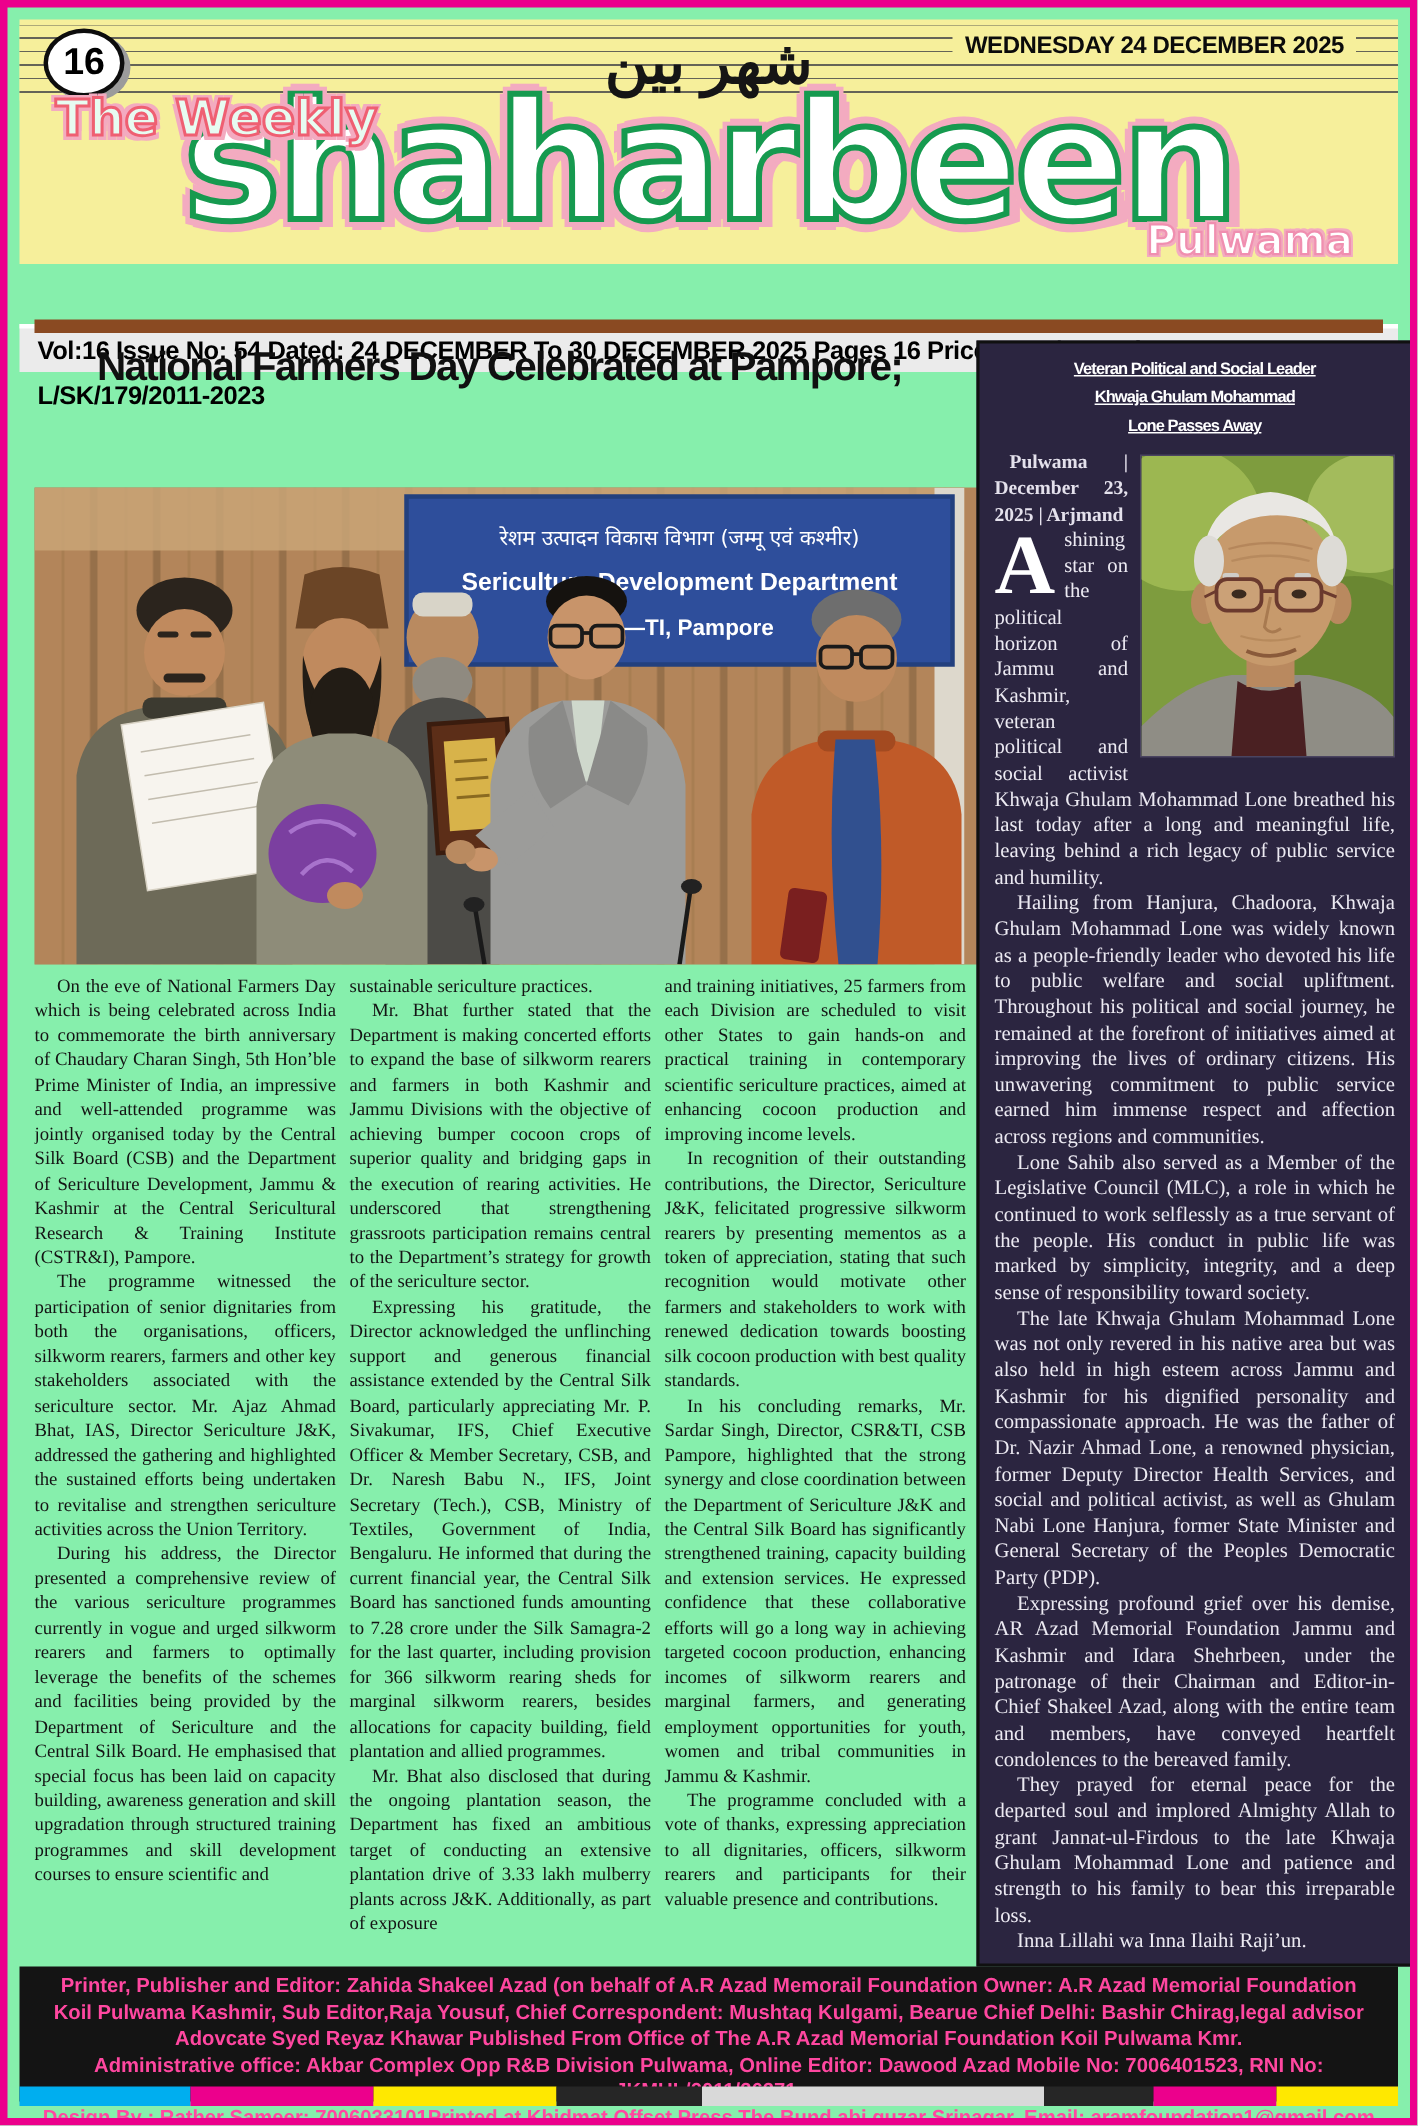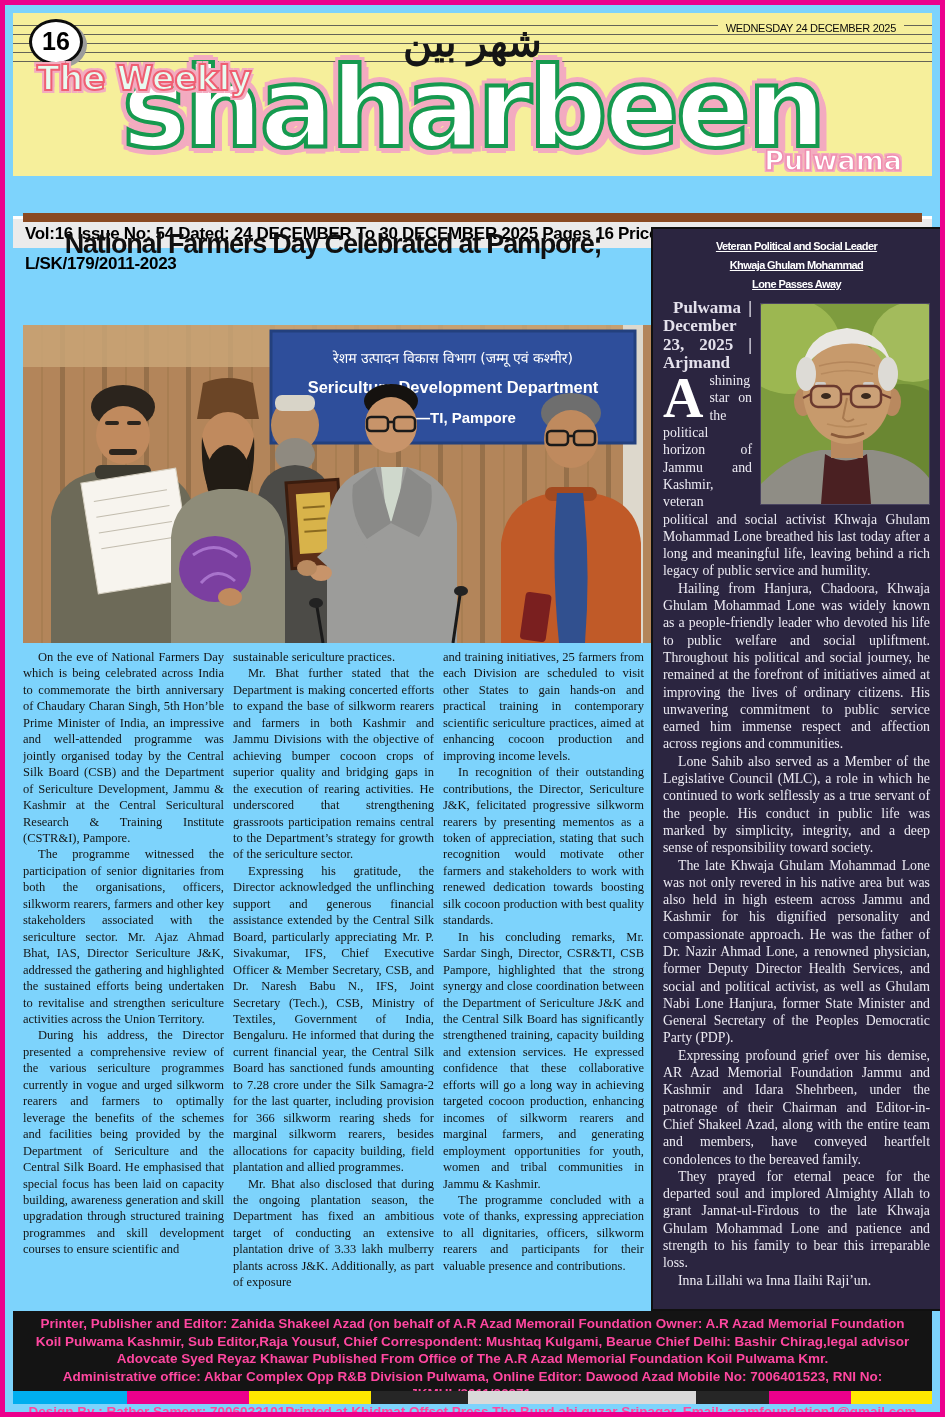--- a/index.html
+++ b/index.html
@@ -1,29 +1,29 @@
 <!DOCTYPE html>
 <html><head>
 <meta charset="utf-8">
 <style>
   html,body{margin:0;padding:0;background:#f2f2f2;}
-  .page{position:relative;width:945px;height:1417px;margin:0 auto;background:#7dd3fc;
+  .page{position:relative;width:945px;height:1417px;margin:0 auto;background:#86efac;
         border:5px solid #ec008c;box-sizing:border-box;overflow:hidden;
         font-family:"Liberation Sans",sans-serif;}
   
   .masthead{position:absolute;left:8px;right:8px;top:8px;height:163px;background:#f6ef9b;}
   .pinstripes{position:absolute;left:0;right:0;top:4px;height:50px;
         background:repeating-linear-gradient(#f6ef9b 0 8px,#4b4b4b 8px 9px);opacity:.85;}
   .page-number{position:absolute;top:6px;left:16px;width:48px;height:40px;background:#fff;
         border:3px solid #0d0d0d;border-radius:50%;text-align:center;
         font-weight:bold;font-size:25px;line-height:38px;color:#000;box-shadow:4px 3px 0 #9b9b9b;z-index:3;}
   .logo-script{position:absolute;top:0;left:0;right:0;text-align:center;z-index:2;
         font-family:Liberation Sans, sans-serif;font-weight:bold;font-size:40px;line-height:58px;color:#151515;}
   .date-line{position:absolute;top:9px;right:28px;background:#f6ef9b;padding:0 8px;
-        font-weight:normal;font-size:11px;color:#0b0b0b;letter-spacing:-0.3px;z-index:3;}
+        font-weight:bold;font-size:16px;color:#0b0b0b;letter-spacing:-0.3px;z-index:3;}
   .tagline{position:absolute;top:46px;left:24px;z-index:4;
         font-family:"DejaVu Sans",sans-serif;font-weight:bold;font-size:33px;color:#e7fbf1;
         -webkit-text-stroke:2px #ef5f72;
         text-shadow:3px 3px 0 #f3abc0,-3px 3px 0 #f3abc0,3px -3px 0 #f3abc0,-3px -3px 0 #f3abc0;}
   .big-title{position:absolute;top:38px;left:0;right:0;text-align:center;z-index:3;
         font-family:"DejaVu Sans",sans-serif;font-weight:bold;font-size:110px;line-height:115px;
         letter-spacing:-3px;color:#ffffff;-webkit-text-stroke:4px #169a4f;
         text-shadow:-7px 0 0 #f3abc0,7px 0 0 #f3abc0,0 -7px 0 #f3abc0,0 7px 0 #f3abc0,
                     -5px -5px 0 #f3abc0,5px 5px 0 #f3abc0,-5px 5px 0 #f3abc0,5px -5px 0 #f3abc0,9px 5px 0 #f3abc0;}
   .city{position:absolute;bottom:0px;right:30px;z-index:4;
@@ -45,21 +45,21 @@
   .col p{margin:0;text-indent:15px;}
   .col p.noindent{text-indent:0;}
   
   .panel{position:absolute;top:222px;left:646px;width:291px;height:1084px;background:#2b2540;
         border:2px solid #101010;box-sizing:border-box;padding:8px 10px 6px 10px;color:#efedf5;overflow:hidden;}
   .panel-headline{ text-align:center;font-weight:bold;font-size:11px;line-height:19px;
         letter-spacing:-0.6px;color:#ffffff;text-decoration:underline;}
   .panel-body{margin-top:5px;font-family:"Liberation Serif",serif;font-size:13.8px;line-height:17.3px;
         text-align:justify;color:#eceaf2;}
   .portrait{float:right;width:168px;height:200px;margin:4px 0 4px 8px;border:1px solid #4a4460;}
-  .byline{font-family:"Liberation Serif",serif;font-weight:bold;font-size:17px;line-height:17px;
+  .byline{font-family:"Liberation Serif",serif;font-weight:bold;font-size:13px;line-height:17px;
         color:#e4e1ec;padding-left:10px;}
   .panel-body p{margin:0;text-indent:15px;}
   .panel-body p.lead{text-indent:0;}
   .dropcap{float:left;font-family:"Liberation Serif",serif;font-weight:bold;font-size:56px;
         line-height:44px;padding:4px 6px 0 0;color:#ffffff;}
   
   .footer{position:absolute;left:8px;right:8px;top:1306px;height:90px;background:#141414;
         color:#ff47a0;text-align:center;font-weight:bold;font-size:13.5px;line-height:17.6px;
         padding-top:4px;box-sizing:border-box;}
   .color-bar{position:absolute;left:8px;right:8px;bottom:8px;height:13px;display:flex;}

